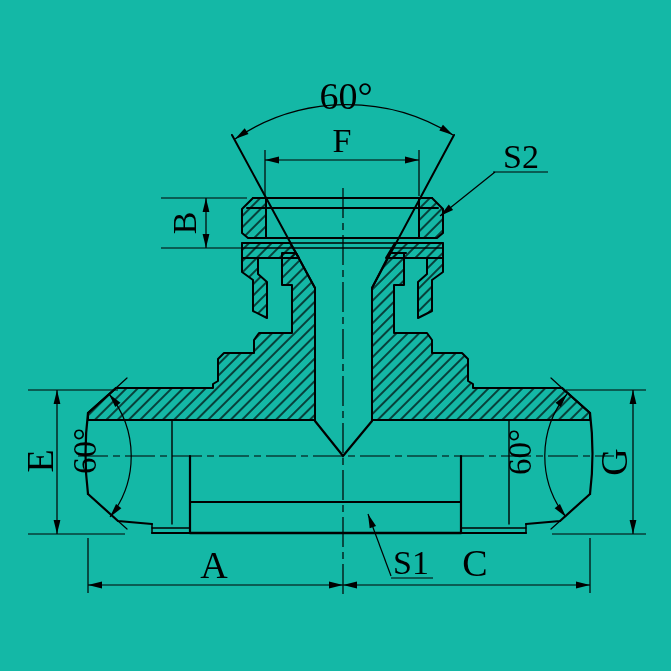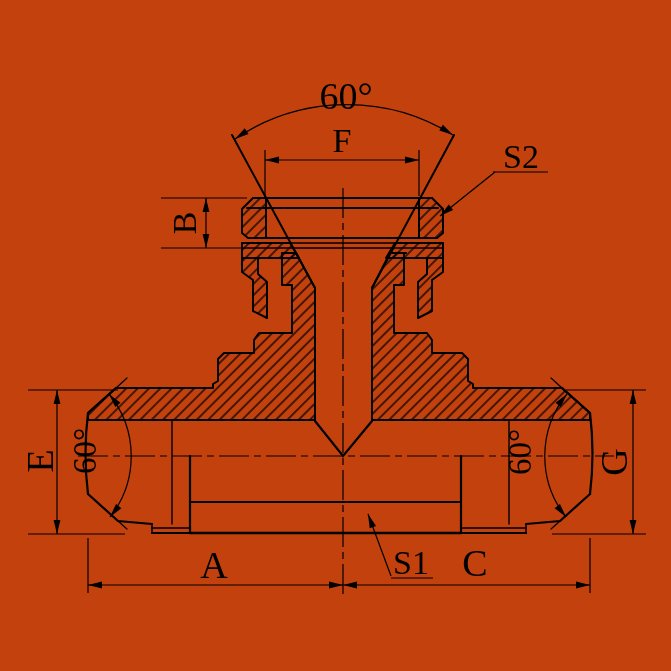--- a/index.html
+++ b/index.html
@@ -1,16 +1,16 @@
 <!DOCTYPE html>
 <html><head>
 <meta charset="utf-8">
 <style>
   html,body{margin:0;padding:0;background:#ffffff;}
-  .stage{width:671px;height:671px;background:#c2410c;position:relative;overflow:hidden;}
+  .stage{width:671px;height:671px;background:#14b8a6;position:relative;overflow:hidden;}
   svg{display:block;}
   text{font-family:"Liberation Serif","DejaVu Serif",serif;fill:#000;}
   .lbl{font-size:34px;}
   .lbl-big{font-size:38px;}
   .lbl-med{font-size:33px;}
 </style>
 </head>
 <body>
 
 <div class="stage">

